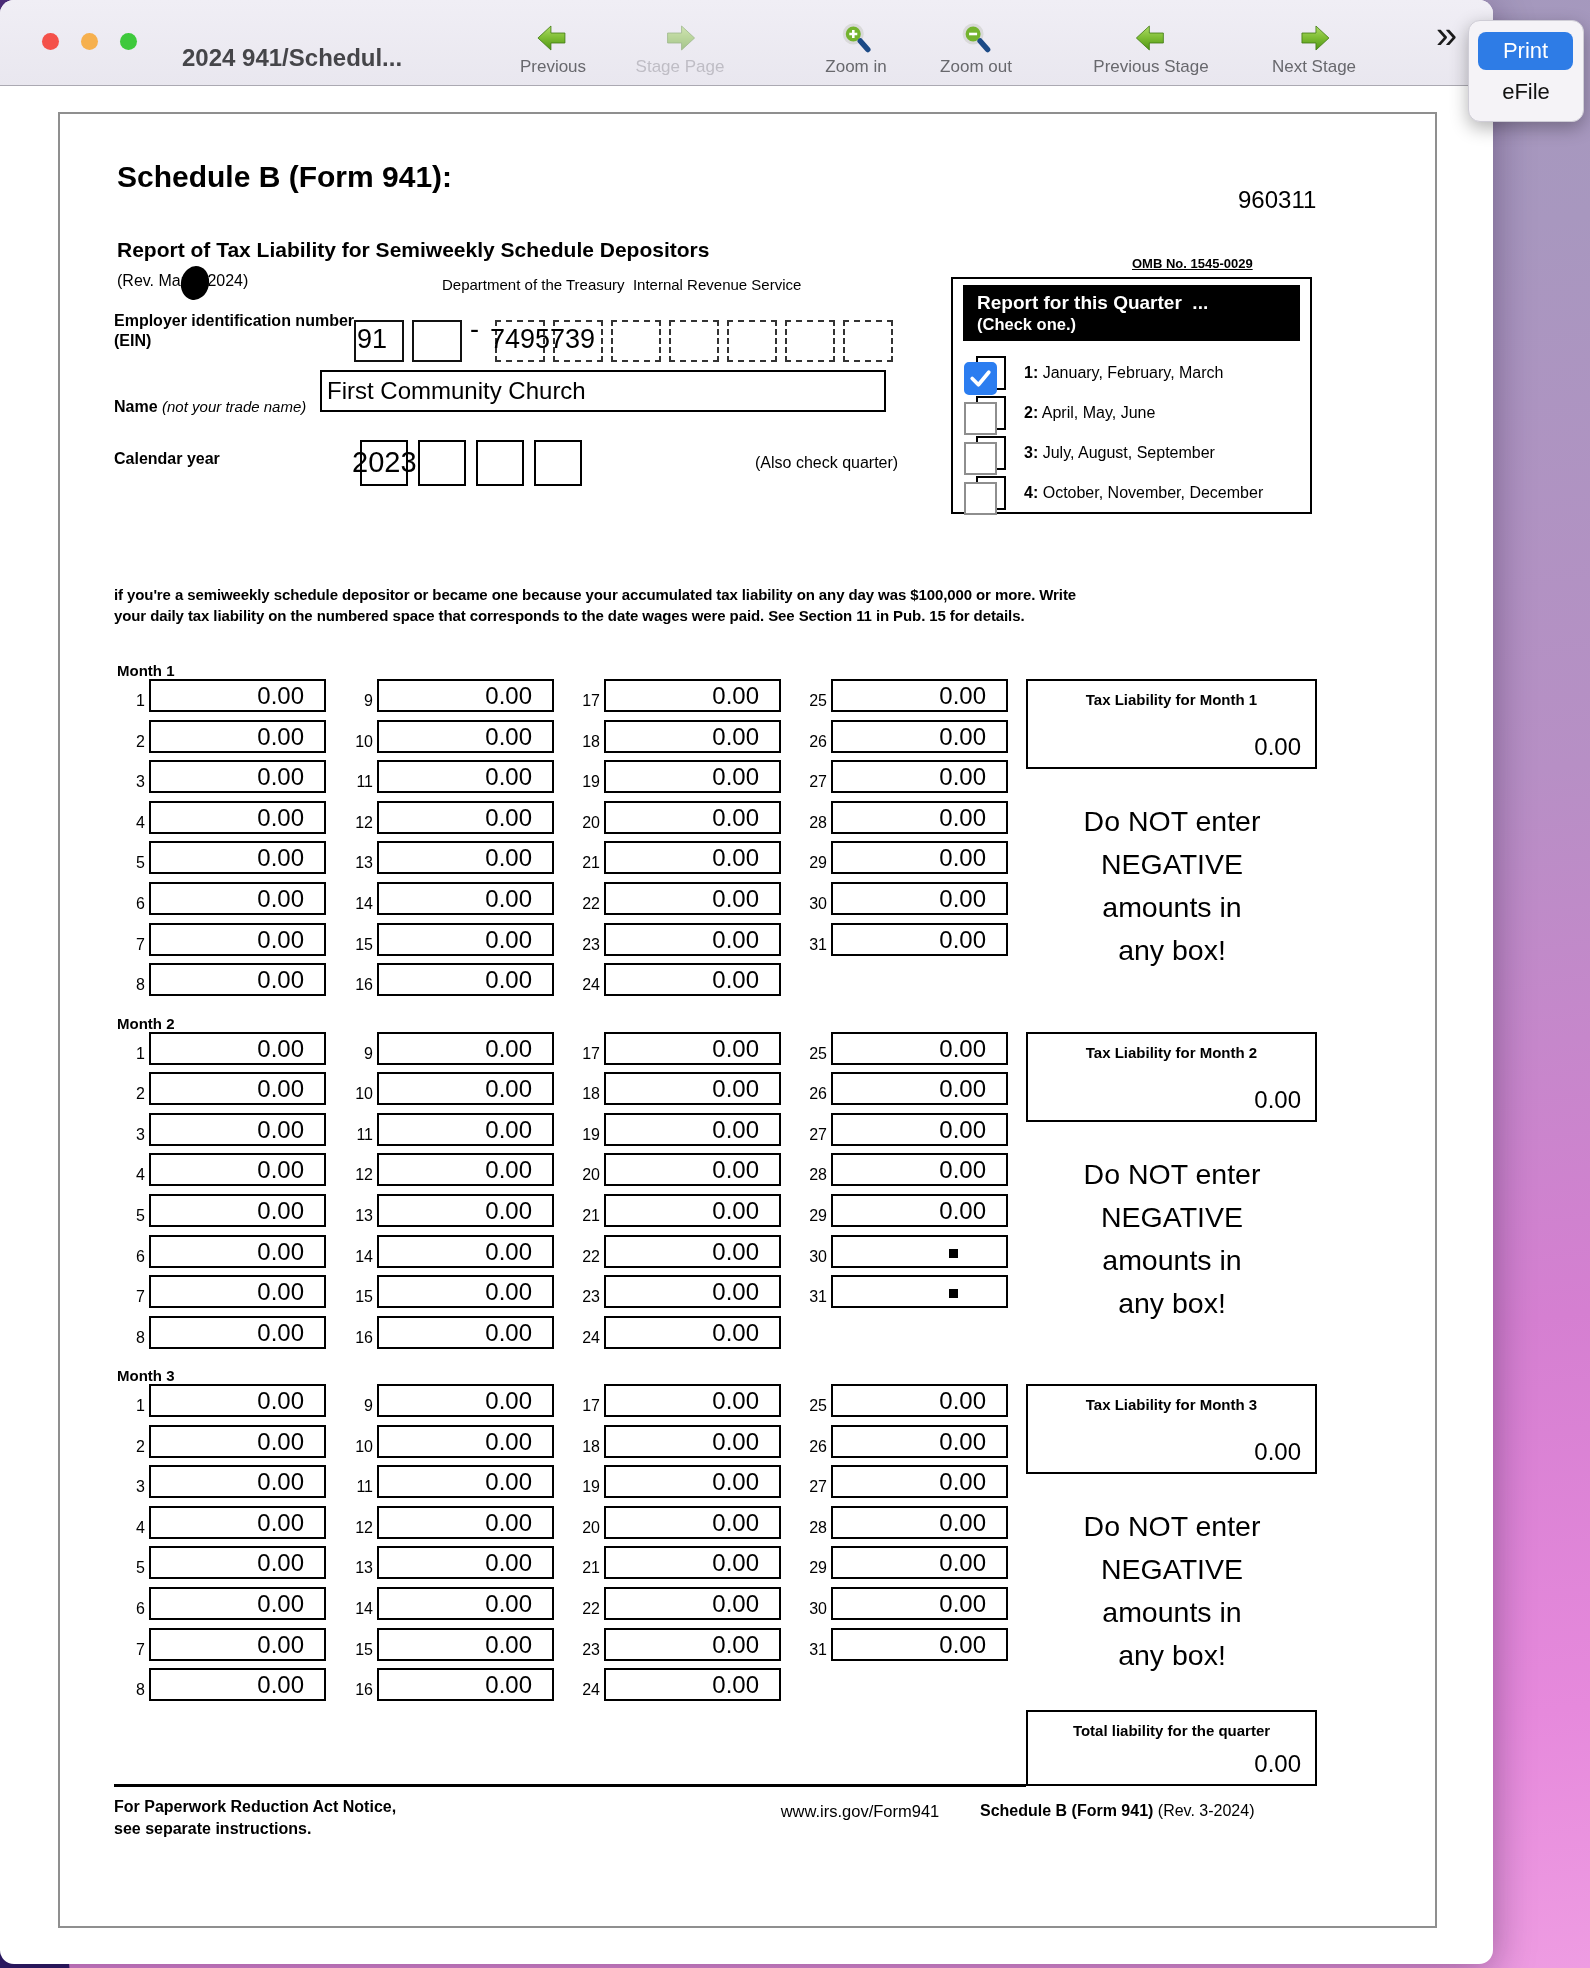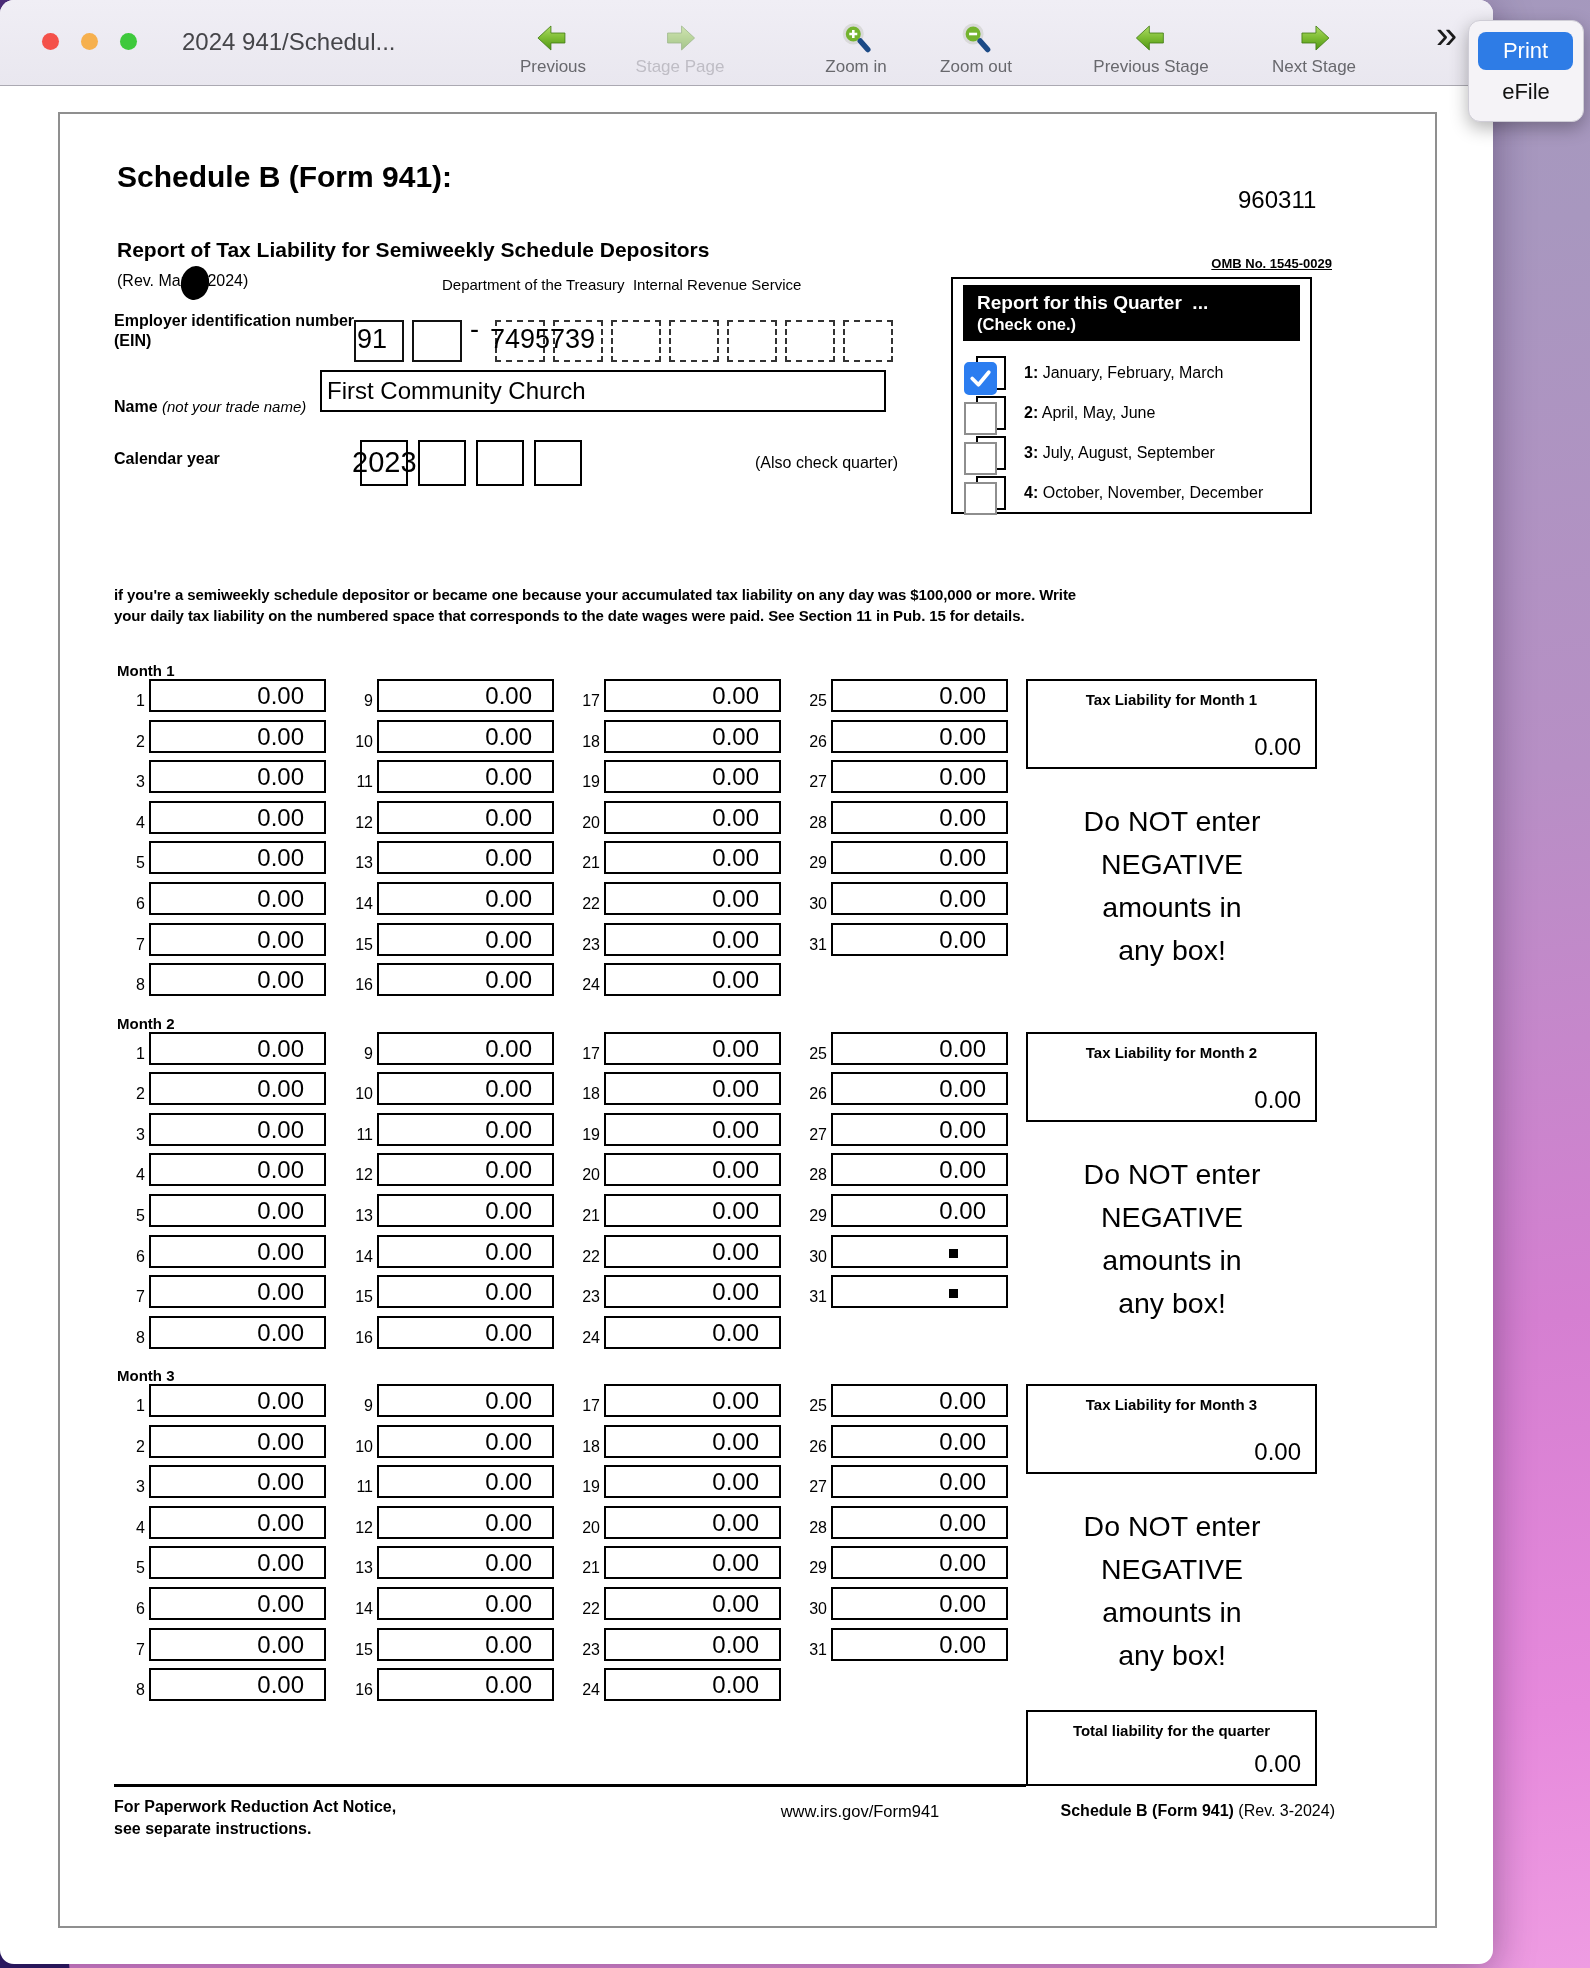--- a/index.html
+++ b/index.html
@@ -19,21 +19,21 @@
     position:absolute;left:0;top:0;width:1493px;height:1964px;
     background:#fff;border-radius:14px;overflow:hidden;
     box-shadow:0 8px 40px rgba(30,10,50,.40);
   }
   .toolbar{
     position:absolute;left:0;top:0;width:100%;height:85px;
     background:linear-gradient(#F0EEF5,#E9E7EF);
     border-bottom:1px solid #ABA9B2;
   }
   .tl{width:17px;height:17px;border-radius:50%;position:absolute;top:33px}
-  .win-title{position:absolute;left:182px;top:28px;font-size:24px;font-weight:normal;color:#454549;white-space:nowrap}
+  .win-title{position:absolute;left:182px;top:44px;font-size:24px;font-weight:bold;color:#454549;white-space:nowrap}
   .tb-btn{position:absolute;top:21px;text-align:center;transform:translateX(-50%);cursor:default}
   .tb-btn .ic{width:34px;height:34px;margin:0 auto}
   .tb-btn .lb{margin-top:2px;font-size:17px;color:#68686D;white-space:nowrap}
   .tb-btn.disabled .lb{color:#BFBDC5}
   .tb-btn.disabled .ic{opacity:.45}
   .chevron{position:absolute;left:1436px;top:14px;font-size:38px;color:#1b1b1b;letter-spacing:-4px}
 
   
   .popup{
     position:absolute;left:1468px;top:20px;width:114px;height:100px;
@@ -72,21 +72,21 @@
   .mlabel{font-size:15px;font-weight:bold}
   .daybox{position:absolute;width:177px;height:33px;border:2.5px solid #000;background:#fff;box-sizing:border-box;
           font-size:24px;text-align:right;line-height:29px;padding-right:20px}
   .daynum{position:absolute;width:28px;text-align:right;font-size:16px}
   .dot{position:absolute;right:48px;top:12px;width:9px;height:9px;background:#000}
   .taxbox{position:absolute;left:966px;width:291px;height:90px;border:2.5px solid #000;background:#fff;box-sizing:border-box}
   .taxbox .t{font-size:15px;font-weight:bold;text-align:center;margin-top:10px}
   .taxbox .v{position:absolute;right:14px;bottom:6px;font-size:24px}
   .warn{position:absolute;left:951px;width:322px;text-align:center;font-size:28.5px;line-height:43px;color:#000}
 
-  .rightalign{text-align:right}
+  .rightalign{text-align:left}
   .rule{position:absolute;background:#000}
 </style>
 </head>
 <body>
 
 <svg width="0" height="0" style="position:absolute">
   <defs>
     <linearGradient id="gGreen" x1="0" y1="0" x2="0" y2="1">
       <stop offset="0" stop-color="#AEDB66"></stop>
         <stop offset="0.5" stop-color="#7DBC33"></stop>

